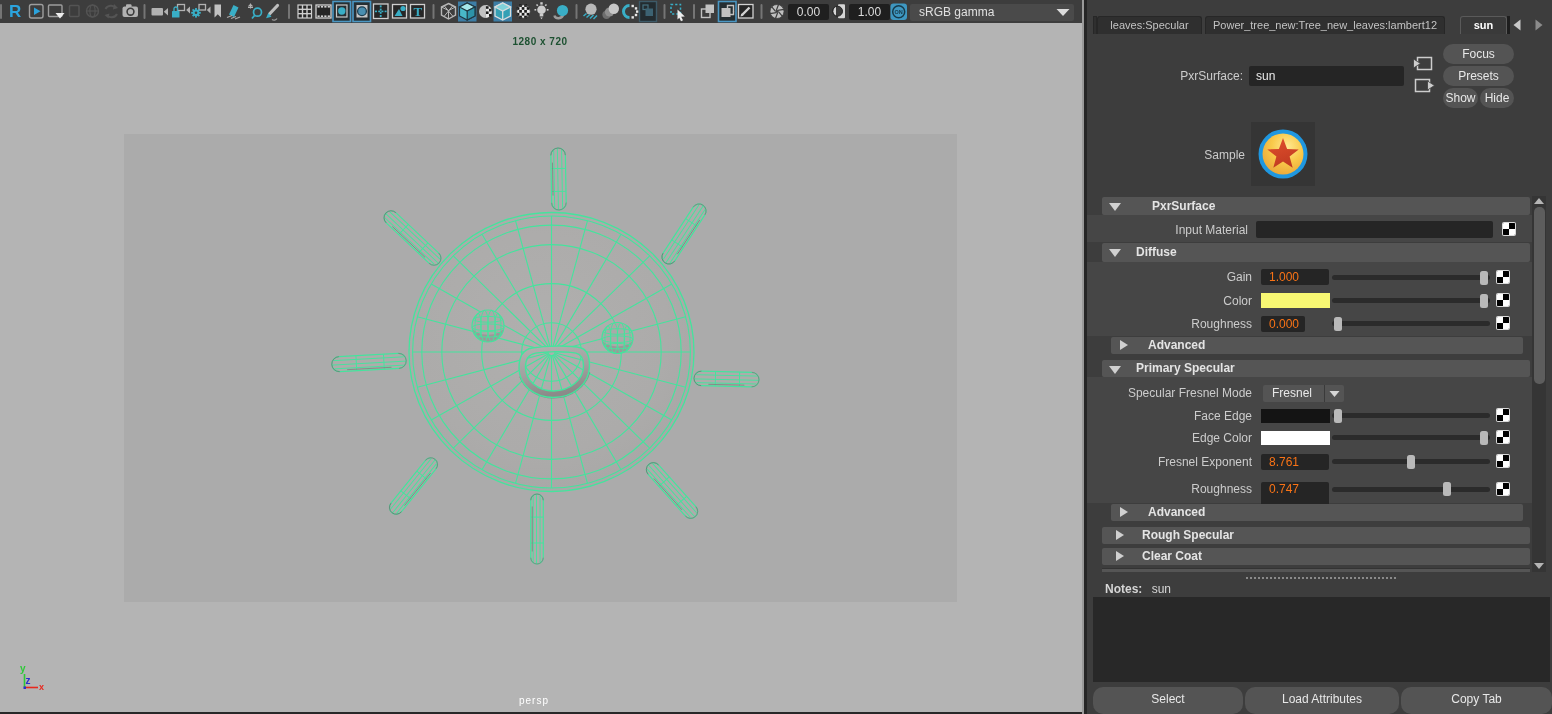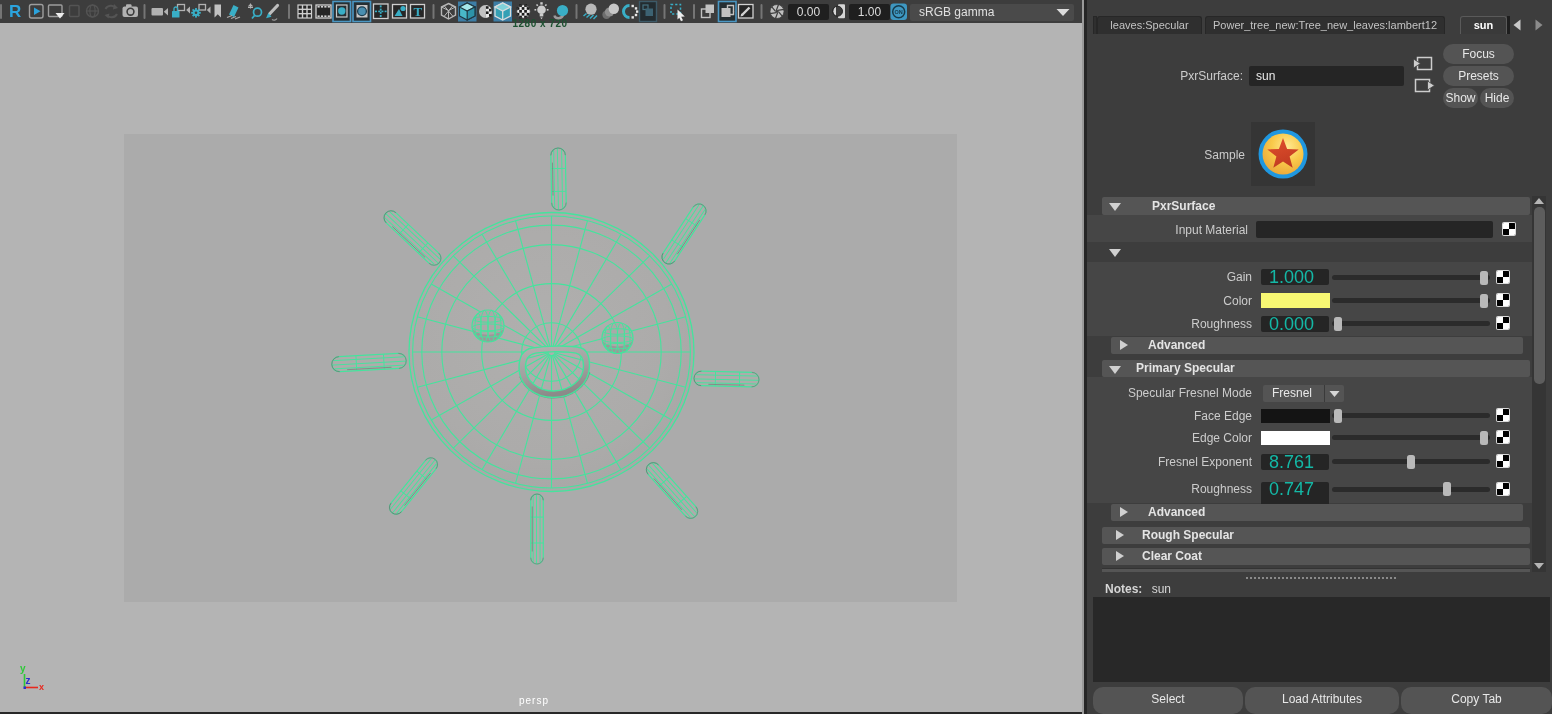--- a/index.html
+++ b/index.html
@@ -5,21 +5,21 @@
 * { margin:0; padding:0; box-sizing:border-box; }
 html,body { width:1552px; height:714px; overflow:hidden; background:#3d3d3d;
   font-family:"Liberation Sans", sans-serif; }
 .abs { position:absolute; }
 #stage { position:relative; width:1552px; height:714px; }
 .tab { position:absolute; top:16px; height:18px; background:#2f2f2f; border:1px solid #272727;
   border-bottom:none; border-radius:3px 3px 0 0; color:#c3c3c3; font-size:11px; line-height:17px;
   text-align:center; overflow:hidden; white-space:nowrap; }
 .btn { position:absolute; background:#545454; border-radius:10px; color:#e8e8e8; font-size:12px;
   text-align:center; }
-.fld { position:absolute; background:#252525; border-radius:2px; color:#14b8a6; font-size:18px; }
+.fld { position:absolute; background:#252525; border-radius:2px; color:#f97316; font-size:12px; }
 .lbl { position:absolute; color:#cccccc; font-size:12px; text-align:right; }
 .hdr { position:absolute; left:1102px; width:428px; background:#555555; border-radius:2px;
   color:#e4e4e4; font-size:12px; font-weight:bold; }
 .hdr2 { position:absolute; left:1111px; width:412px; background:#555555; border-radius:2px;
   color:#e4e4e4; font-size:12px; font-weight:bold; }
 .tri-d { position:absolute; width:0; height:0; border-left:6px solid transparent;
   border-right:6px solid transparent; border-top:8px solid #d0d0d0; }
 .tri-r { position:absolute; width:0; height:0; border-top:5.5px solid transparent;
   border-bottom:5.5px solid transparent; border-left:8px solid #d0d0d0; }
 .track { position:absolute; height:5px; background:#2b2b2b; border-radius:2.5px; }
@@ -30,21 +30,21 @@
 .swatch { position:absolute; }
 .tbf { position:absolute; top:4px; height:16px; background:#1f1f1f; color:#dcdcdc;
   font-size:12px; line-height:16px; text-align:center; border-radius:2px; }
 </style>
 </head>
 <body>
 <div id="stage">
 <div class="abs" style="left:0;top:0;width:1083px;height:23px;background:#3d3d3d"></div>
 <div class="abs" style="left:0;top:23px;width:1083px;height:691px;background:#b4b4b4"></div>
 <div class="abs" style="left:124px;top:134px;width:833px;height:468px;background:#ababab"></div>
-<div class="abs" style="left:440px;top:18px;width:200px;text-align:center;color:#1d5131;font-size:10px;font-weight:bold;letter-spacing:0.5px">1280 x 720</div>
+<div class="abs" style="left:440px;top:36px;width:200px;text-align:center;color:#1d5131;font-size:10px;font-weight:bold;letter-spacing:0.5px">1280 x 720</div>
 <svg class="abs" style="left:10px;top:650px" width="50" height="50" viewBox="0 0 50 50">
 <line x1="14.5" y1="24" x2="14.5" y2="37.5" stroke="#2dc937" stroke-width="1.6"></line>
 <line x1="14.5" y1="37.5" x2="28" y2="37.5" stroke="#e8281e" stroke-width="1.6"></line>
 <text x="10" y="22" font-size="10" font-weight="bold" fill="#2dc937">y</text>
 <text x="15.5" y="34" font-size="10" font-weight="bold" fill="#2b30c9">z</text>
 <text x="29" y="40" font-size="9" font-weight="bold" fill="#e8281e">x</text>
 <rect x="13.5" y="36.5" width="2.5" height="2.5" fill="#2b30c9"></rect>
 </svg>
 <div class="abs" style="left:434px;top:695px;width:200px;text-align:center;color:#ffffff;font-size:10px;letter-spacing:1px">persp</div>
 <div class="abs" style="left:0;top:712px;width:1083px;height:2px;background:#282828"></div>
@@ -269,33 +269,34 @@
     </svg>
     <div class="abs" style="left:1087px;top:196px;width:445px;height:376px;background:#3d3d3d"></div>
     <div class="abs" style="left:1087px;top:215px;width:445px;height:27px;background:#464646"></div>
     <div class="abs" style="left:1087px;top:262px;width:445px;height:74px;background:#464646"></div>
     <div class="abs" style="left:1087px;top:377px;width:445px;height:126px;background:#464646"></div>
     <div class="hdr" style="top:197px;height:18px;line-height:18px"><span style="margin-left:50px">PxrSurface</span></div>
     <div class="tri-d" style="left:1109px;top:203px"></div>
     <div class="lbl" style="left:1085px;top:223px;width:163px">Input Material</div>
     <div class="fld" style="left:1256px;top:221px;width:237px;height:17px;line-height:17px;padding-left:8px"></div>
     <div class="checker" style="left:1503px;top:223px"></div>
+    <div class="hdr" style="top:243px;height:19px;line-height:19px"><span style="margin-left:34px">Diffuse</span></div>
     <div class="tri-d" style="left:1109px;top:249px"></div>
     <div class="lbl" style="left:1085px;top:270px;width:167px">Gain</div>
     <div class="fld" style="left:1261px;top:269px;width:68px;height:16px;line-height:16px;padding-left:8px">1.000</div>
     <div class="track" style="left:1332px;top:275.0px;width:158px"></div>
     <div class="handle" style="left:1480px;top:270.5px"></div>
     <div class="checker" style="left:1497px;top:271px"></div>
     <div class="swatch" style="left:1261px;top:293px;width:69px;height:15px;background:#f8f873"></div>
     <div class="lbl" style="left:1085px;top:294px;width:167px">Color</div>
     <div class="track" style="left:1332px;top:298.0px;width:158px"></div>
     <div class="handle" style="left:1480px;top:293.5px"></div>
     <div class="checker" style="left:1497px;top:294px"></div>
     <div class="lbl" style="left:1085px;top:317px;width:167px">Roughness</div>
-    <div class="fld" style="left:1261px;top:316px;width:68px;height:16px;line-height:16px;padding-left:8px">0.000</div>
+    <div class="fld" style="left:1261px;top:316px;width:44px;height:16px;line-height:16px;padding-left:8px">0.000</div>
     <div class="track" style="left:1332px;top:321.0px;width:158px"></div>
     <div class="handle" style="left:1334px;top:316.5px"></div>
     <div class="checker" style="left:1497px;top:317px"></div>
     <div class="hdr2" style="top:337px;height:17px;line-height:17px"><span style="margin-left:37px">Advanced</span></div>
     <div class="tri-r" style="left:1120px;top:340px"></div>
     <div class="hdr" style="top:360px;height:17px;line-height:17px"><span style="margin-left:34px">Primary Specular</span></div>
     <div class="tri-d" style="left:1109px;top:366px"></div>
     <div class="lbl" style="left:1085px;top:386px;width:167px">Specular Fresnel Mode</div>
     <div class="btn" style="left:1263px;top:385px;width:61px;height:17px;line-height:17px;border-radius:2px 0 0 2px;text-align:left;padding-left:9px;font-size:12px">Fresnel</div>
     <div class="abs" style="left:1324px;top:385px;width:1px;height:17px;background:#3a3a3a"></div>

